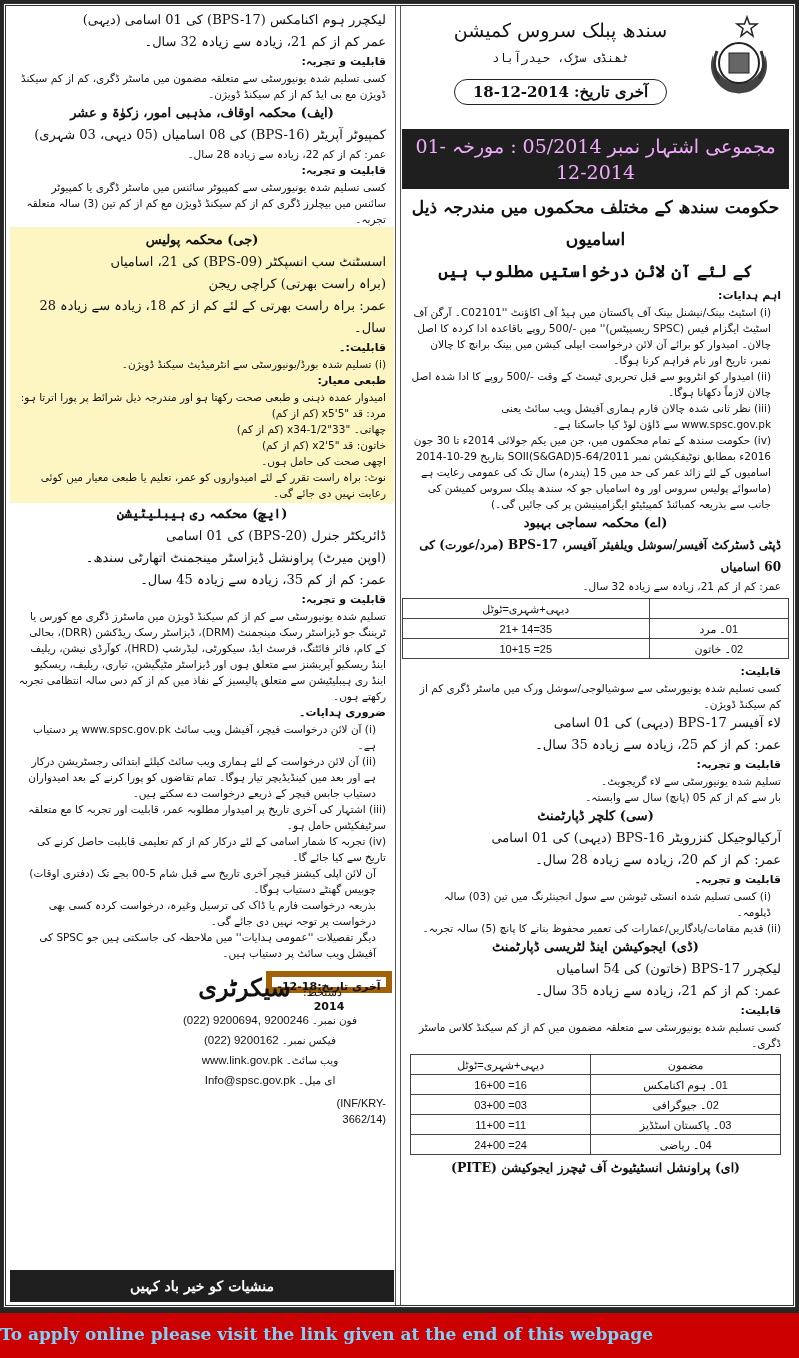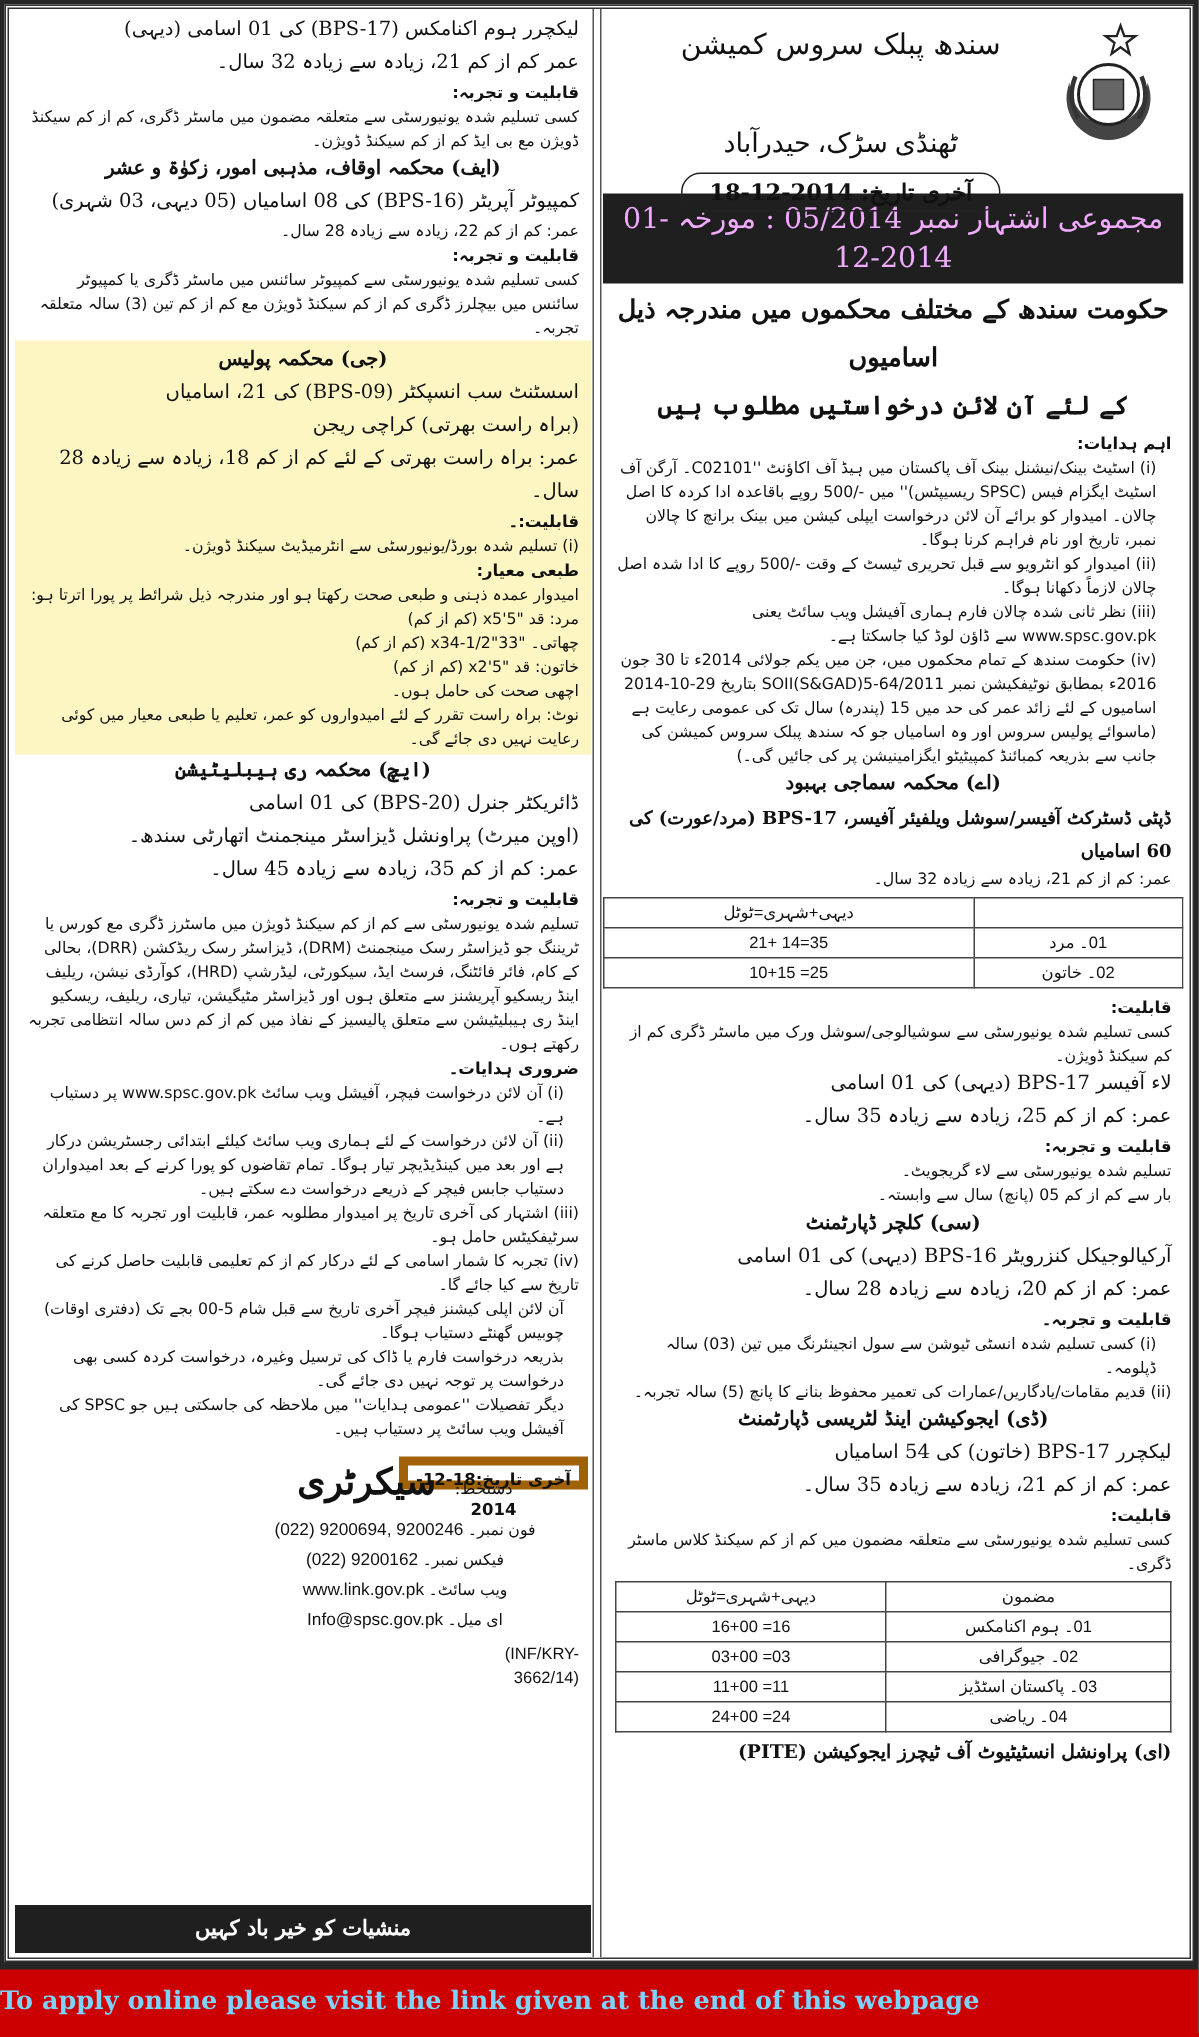--- a/index.html
+++ b/index.html
@@ -21,21 +21,21 @@
     border-left: 1px solid #555; border-right: 1px solid #555; background: #fff;
   }
 
   
   .hdr { position: relative; height: 120px; }
   .emblem {
     position: absolute; right: 6px; top: 6px; width: 72px; height: 90px;
   }
   .hdr-titles { position: absolute; left: 30px; right: 100px; top: 6px; text-align: center; }
   .hdr-t1 { font-size: 19px; line-height: 30px; font-family: "DejaVu Serif", serif; }
-  .hdr-t2 { font-size: 18px; line-height: 28px; font-family: Liberation Serif, serif; margin-top: 36px; }
+  .hdr-t2 { font-size: 12px; line-height: 28px; font-family: Liberation Mono, monospace; }
   .deadline-pill {
     display: inline-block; margin-top: 6px; padding: 1px 18px; border: 1.5px solid #222;
     border-radius: 14px; font-size: 15px; font-weight: bold; line-height: 22px;
     font-family: "DejaVu Serif", serif;
   }
   .adno-bar {
     background: #1f1f1f; color: #f0abfc; margin: 0 -8px; padding: 4px 8px;
     font-size: 19px; line-height: 26px; text-align: center; font-family: "DejaVu Serif", serif;
   }
   .main-head {
@@ -76,21 +76,21 @@
   .ref-no {
     position: absolute; left: 0; top: 124px; direction: ltr; font-family: "Liberation Sans", sans-serif;
     font-size: 11px; left: 278px;
   }
   .drug-bar {
     position: absolute; left: 0; right: 0; bottom: 0; height: 32px; background: #1f1f1f; color: #fff;
     text-align: center; font-size: 14px; line-height: 32px; font-family: "DejaVu Serif", serif; font-weight: bold;
   }
 
   
-  .pite { font-weight: bold; font-size: 12.5px; line-height: 20px; font-family: "DejaVu Serif", serif; }
+  .pite { text-align: center; font-weight: bold; font-size: 12.5px; line-height: 20px; font-family: "DejaVu Serif", serif; }
 
   .apply-banner {
     position: absolute; left: 0; top: 1313px; width: 799px; height: 45px; background: #cc0000;
     color: #7dd3fc; text-align: left; font-family: "DejaVu Serif", serif; font-size: 17px; line-height: 42px;
     font-weight: bold;
   }
   .ltr { direction: ltr; unicode-bidi: embed; }
 </style>
 </head>
 <body>

